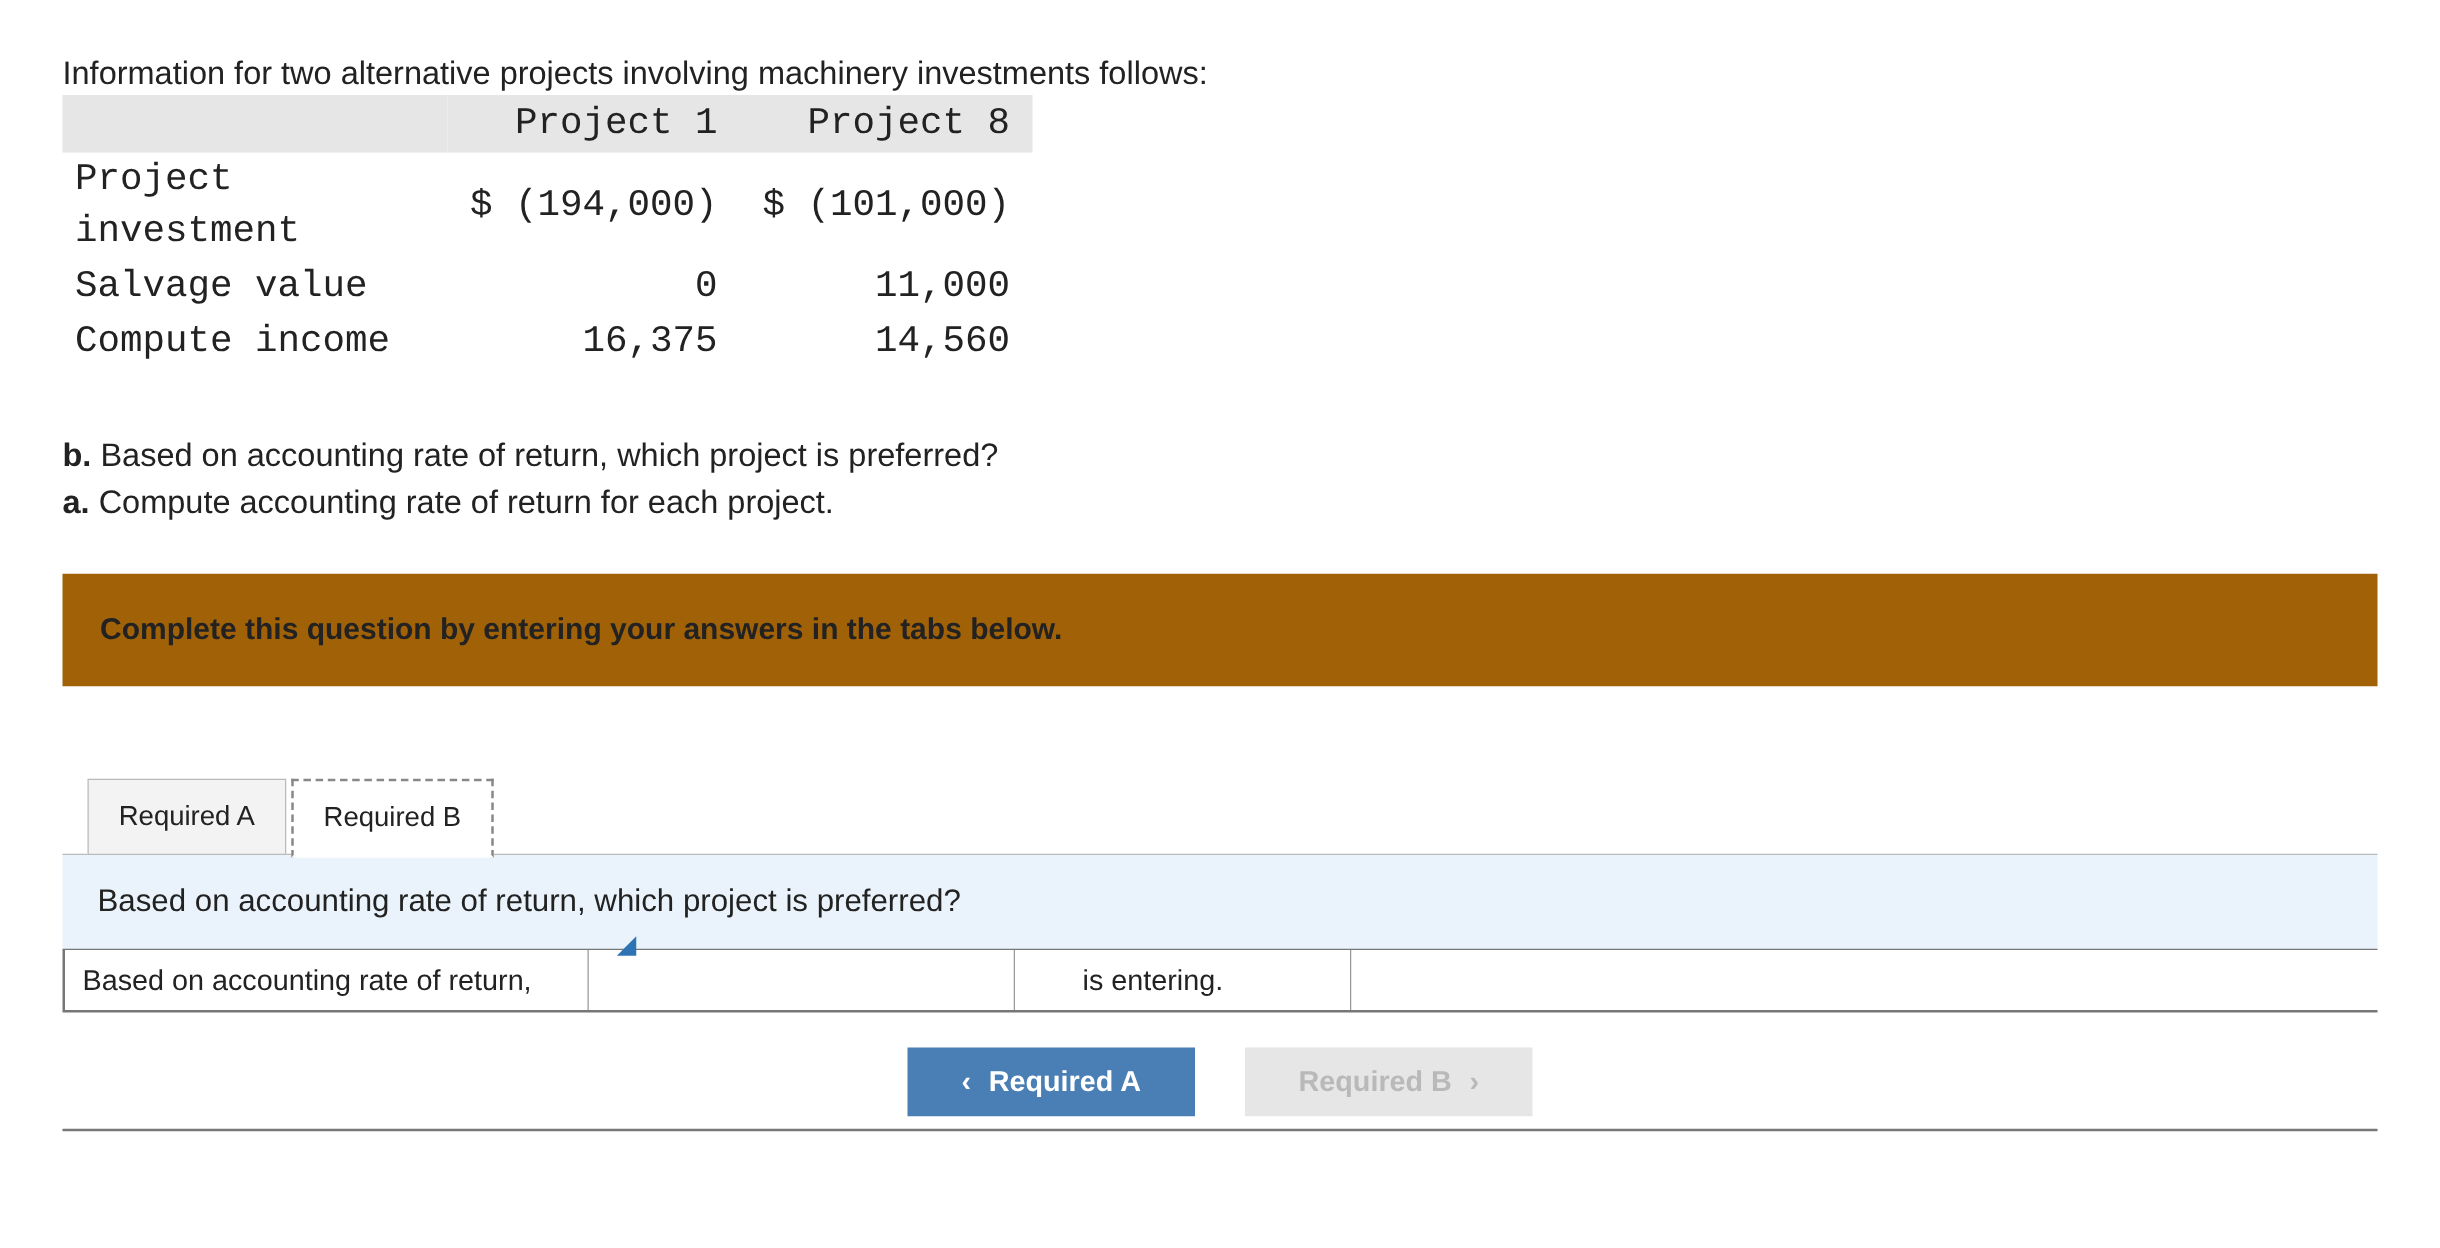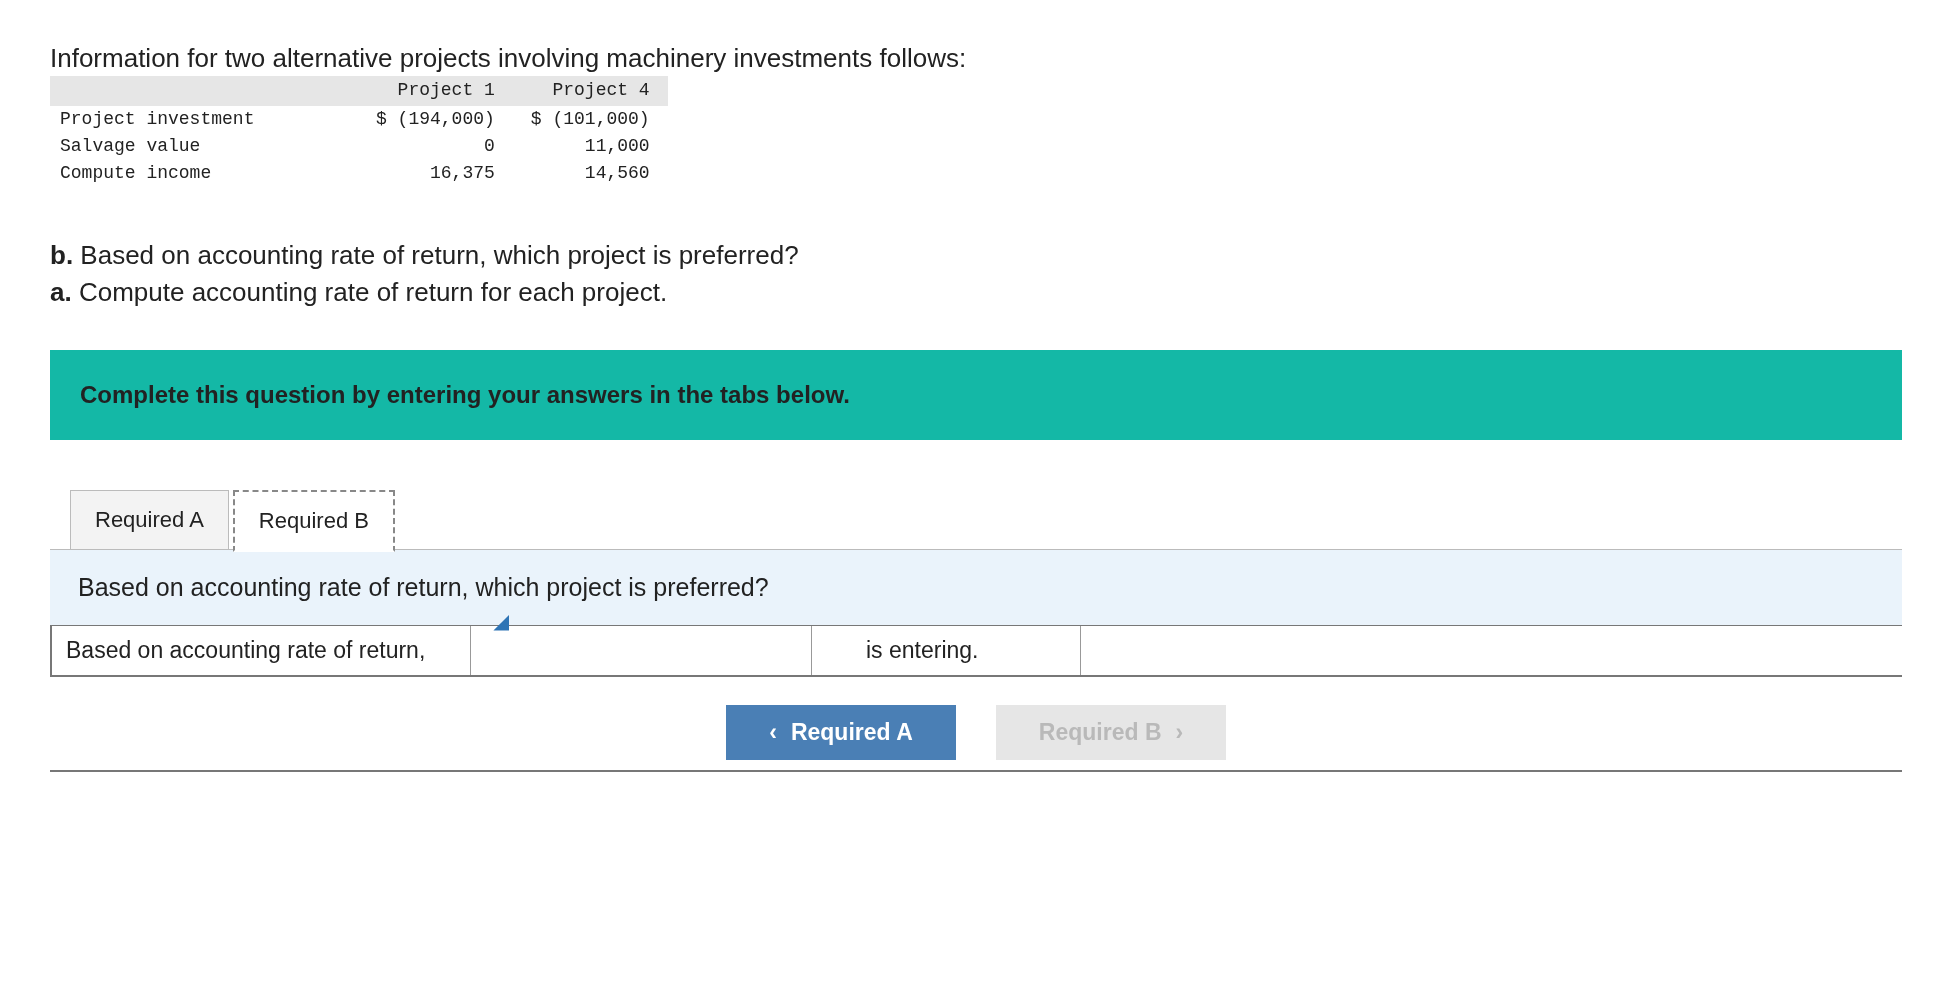--- a/index.html
+++ b/index.html
@@ -9,21 +9,21 @@
     padding: 40px 50px;
     font-size: 24px;
     line-height: 1.4;
   }
   .intro {
     font-size: 26px;
   }
   .data-table {
     border-collapse: collapse;
     font-family: "Courier New", Courier, monospace;
-    font-size: 18px;
+    font-size: 30px;
     margin-bottom: 50px;
   }
   .data-table th {
     font-weight: normal;
     text-align: right;
     padding: 2px 18px;
     background: #e6e6e6;
   }
   .data-table th.rowlabel-head {
     text-align: left;
@@ -42,25 +42,25 @@
     font-size: 26px;
     margin-bottom: 40px;
   }
   .questions b {
     font-weight: bold;
   }
   .answer-container {
     border-bottom: 2px solid #777;
   }
   .instruction-banner {
-    background: #14b8a6;
+    background: #a16207;
     padding: 28px 30px;
     font-weight: bold;
     font-size: 24px;
-    margin-bottom: 48px;
+    margin-bottom: 72px;
   }
   .tabs-row {
     display: flex;
     align-items: flex-end;
     padding-left: 20px;
     position: relative;
     z-index: 2;
   }
   .tab {
     border: 1px solid #bbb;
@@ -158,21 +158,21 @@
 </head>
 <body>
 
 <div class="intro">Information for two alternative projects involving machinery investments follows:</div>
 
 <table class="data-table">
   <tbody>
       <tr>
     <th class="rowlabel-head"></th>
     <th>Project 1</th>
-    <th>Project 4</th>
+    <th>Project 8</th>
   </tr>
   <tr>
     <td class="rowlabel">Project investment</td>
     <td>$ (194,000)</td>
     <td>$ (101,000)</td>
   </tr>
   <tr>
     <td class="rowlabel">Salvage value</td>
     <td>0</td>
     <td>11,000</td>

